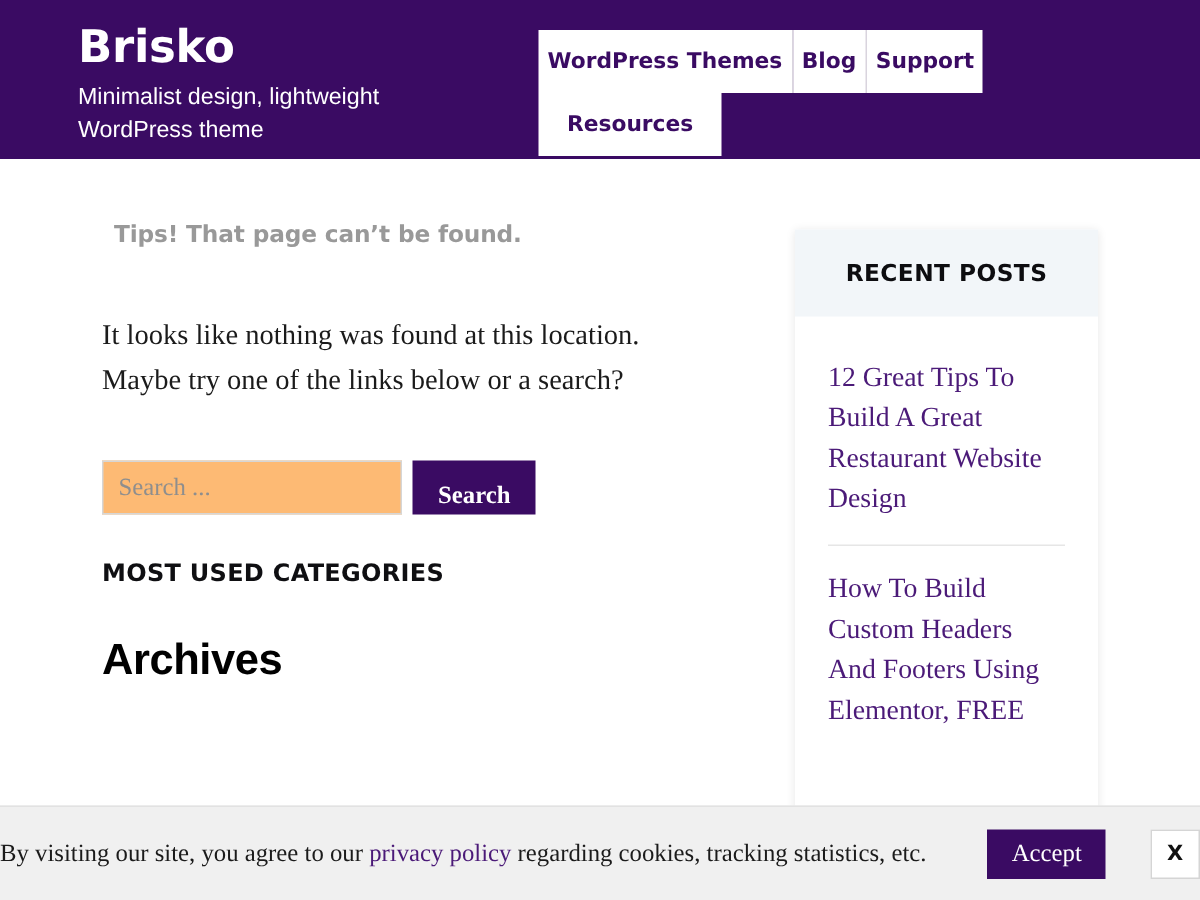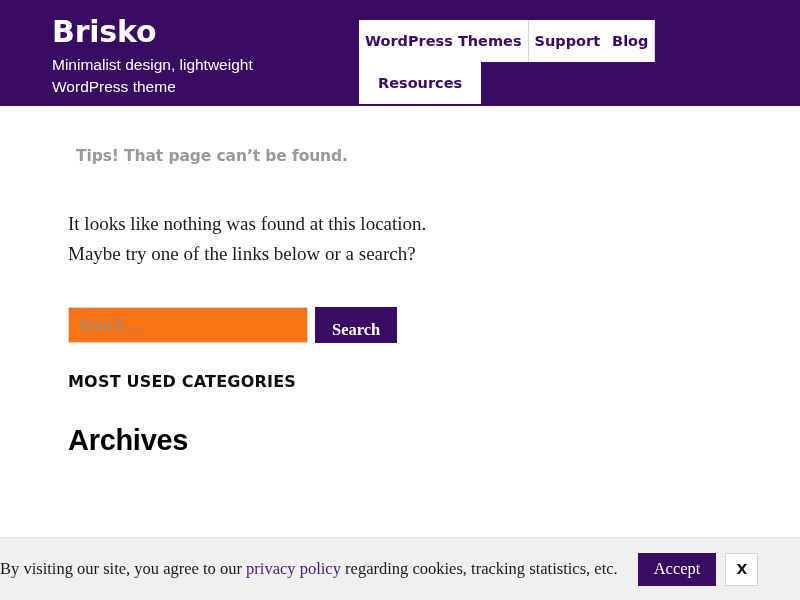--- a/index.html
+++ b/index.html
@@ -115,25 +115,25 @@
   }
   .para.first { margin-top: 44px; }
   .para.second { }
 
   .search-form {
     margin-top: 38px;
     display: flex;
     align-items: stretch;
   }
   .search-input {
-    width: 240px;
+    width: 200px;
     height: 36px;
     box-sizing: border-box;
     border: 1px solid #d6d6d6;
-    background: #f97316;
+    background: #fdba74;
     padding: 13px 10px;
     font-family: "Liberation Serif", serif;
     font-size: 16.5px;
     color: #1b1b1b;
     outline: none;
     border-radius: 0;
   }
   .search-input::placeholder { color: #8e8e8e; opacity: 1; }
   .search-submit {
     margin-left: 7px;
@@ -235,21 +235,21 @@
   .cookie-banner {
     position: absolute;
     left: 0;
     bottom: 0;
     width: 800px;
     height: 63px;
     background: #f0f0f0;
     border-top: 1px solid #e2e2e2;
     display: flex;
     align-items: center;
-    justify-content: flex-start;
+    justify-content: space-between;
     box-sizing: border-box;
   }
   .cookie-text {
     font-family: "Liberation Serif", serif;
     font-size: 16.5px;
     color: #1b1b1b;
     white-space: nowrap;
   }
   .cookie-link {
     color: #4b1a78;
@@ -286,22 +286,22 @@
 <body>
 
 <header class="site-header">
   <div class="brand">
     <h1 class="brand-title">Brisko</h1>
     <p class="brand-tagline">Minimalist design, lightweight WordPress theme</p>
   </div>
 
   <nav class="main-nav">
     <a class="nav-item" href="#">WordPress Themes</a>
+    <a class="nav-item" href="#">Blog</a>
     <a class="nav-item last-in-row" href="#">Support</a>
-    <a class="nav-item" href="#">Blog</a>
     <div class="nav-row2">
       <a class="nav-item second-row" href="#">Resources</a>
     </div>
   </nav>
 </header>
 
 <div class="page-wrap">
 
   <main class="content-col">
     <p class="page-subtitle">Tips! That page can’t be found.</p>
@@ -313,20 +313,33 @@
       <input class="search-input" type="text" placeholder="Search ..." style="">
       <button class="search-submit" type="button">Search</button>
     </form>
 
     <h2 class="widget-title">Most used categories</h2>
 
 
     <h2 class="archives-heading">Archives</h2>
   </main>
 
+  <aside class="sidebar">
+    <div class="sidebar-header">
+      <span class="sidebar-title">Recent Posts</span>
+    </div>
+    <div class="sidebar-body">
+      <div class="post-item">
+        <a class="post-link" href="#">12 Great Tips To Build A Great Restaurant Website Design</a>
+      </div>
+      <div class="post-item">
+        <a class="post-link" href="#">How To Build Custom Headers And Footers Using Elementor, FREE</a>
+      </div>
+    </div>
+  </aside>
 
 </div>
 
 <div class="cookie-banner">
   <span class="cookie-text"><span>By visiting our site, you agree to our </span><a class="cookie-link" href="#">privacy policy</a><span> regarding cookies, tracking statistics, etc.</span></span>
   <button class="cookie-accept" type="button">Accept</button>
   <button class="cookie-close" type="button">X</button>
 </div>
 
 </body></html>

